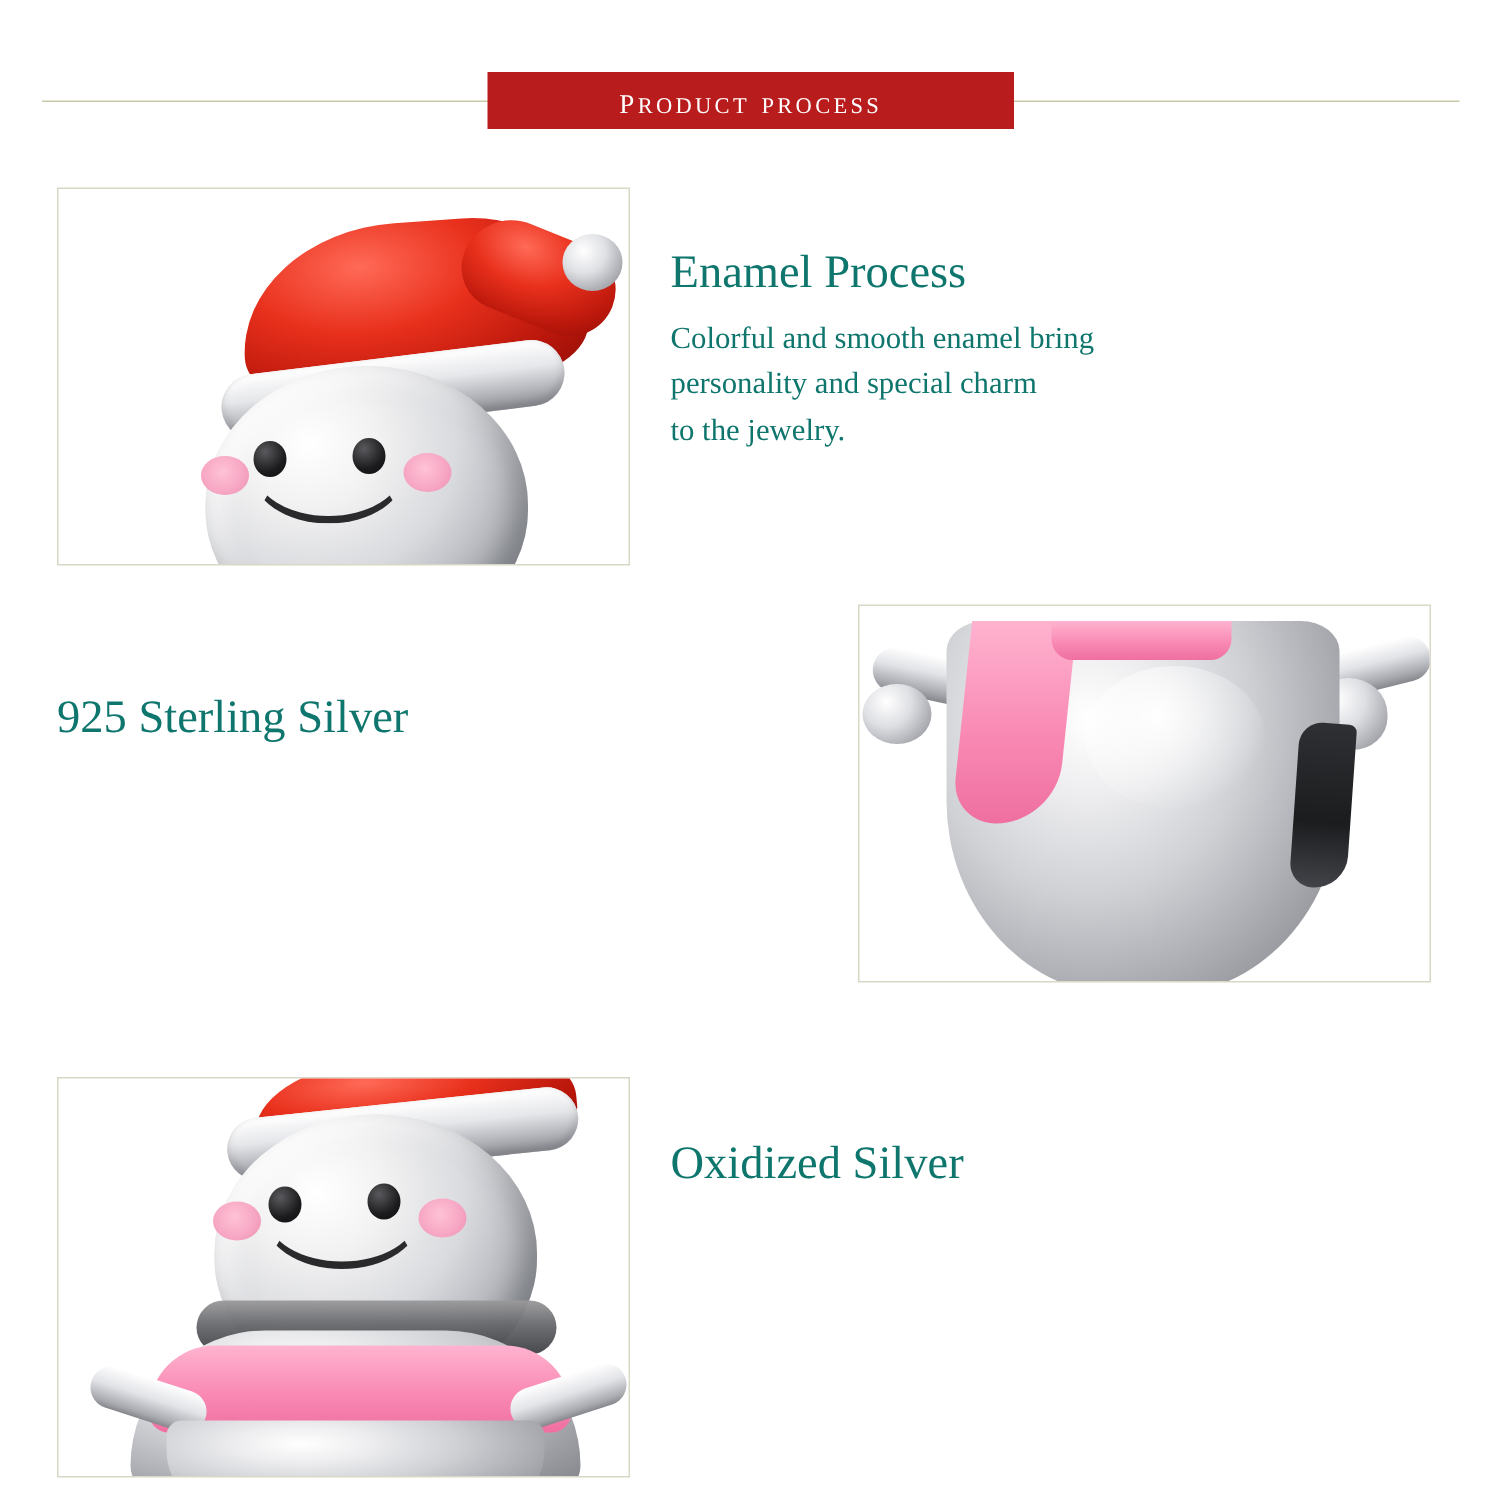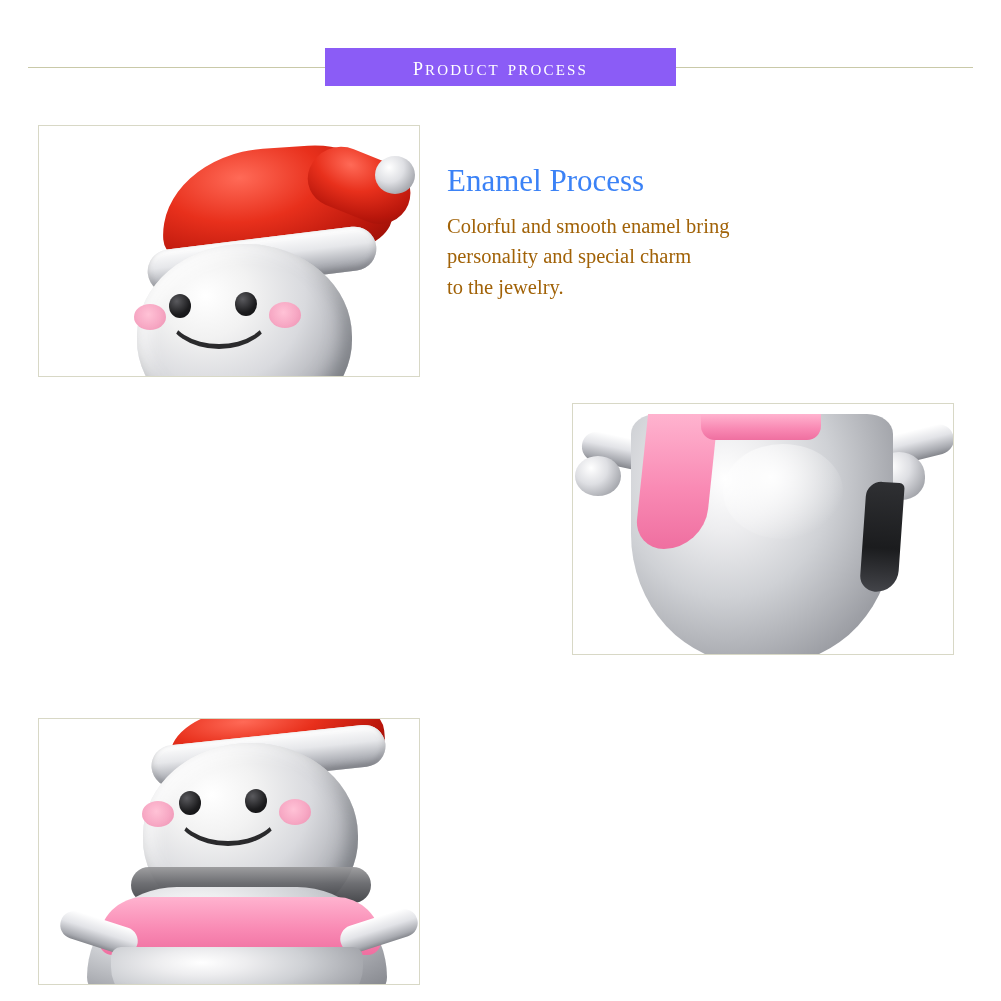--- a/index.html
+++ b/index.html
@@ -30,21 +30,21 @@
     width: 945px;
     height: 1px;
     background: #c9c9a8;
   }
   .header-tab {
     position: absolute;
     top: 48px;
     left: 325px;
     width: 351px;
     height: 38px;
-    background: #8b5cf6;
+    background: #b91c1c;
     display: flex;
     align-items: center;
     justify-content: center;
   }
   .header-tab-text {
     color: #ffffff;
     font-family: "Liberation Serif", serif;
     font-size: 22px;
     letter-spacing: 2.2px;
     font-variant: small-caps;
@@ -61,29 +61,29 @@
     border: 1px solid #d8d8c6;
     background: #ffffff;
     overflow: hidden;
   }
   .text-block {
     position: absolute;
   }
   .block-title {
     font-family: "Liberation Serif", serif;
     font-size: 31px;
-    color: #3b82f6;
+    color: #0f766e;
     line-height: 1.15;
     margin: 0 0 12px 0;
     font-weight: normal;
   }
   .block-body {
     font-family: "Liberation Serif", serif;
     font-size: 20.5px;
-    color: #a16207;
+    color: #0f766e;
     line-height: 1.5;
     margin: 0;
     white-space: pre-line;
   }
 
   
   #frame-enamel { left: 38px; top: 125px; width: 380px; height: 250px; }
   #text-enamel  { left: 447px; top: 163px; width: 500px; }
 
   
@@ -222,20 +222,21 @@
                 border-radius: 18px 6px 26px 18px;
                 background:linear-gradient(180deg,#2f3033 0%,#1b1c1e 60%,#434449 100%);
                 transform: rotate(4deg);"></div>
 
     <div style="position:absolute; left:150px; top:40px; width:120px; height:95px; border-radius:50%;
                 background:radial-gradient(ellipse at 40% 35%, rgba(255,255,255,0.95) 0%, rgba(255,255,255,0.25) 55%, rgba(255,255,255,0) 75%);"></div>
   </div>
 </div>
 
 <div class="text-block" id="text-silver">
+  <h2 class="block-title">925 Sterling Silver</h2>
 </div>
 
 <div class="photo-frame" id="frame-oxidized">
   <div class="art">
 
     <div class="hat-red" style="left:130px; top:-14px; width:215px; height:56px;
                 border-radius: 110px 80px 30px 30px / 60px 50px 20px 20px;
                 transform: rotate(-5deg);"></div>
     <div class="hat-brim" style="left:112px; top:16px; width:235px; height:42px; transform: rotate(-6deg);"></div>
 
@@ -260,13 +261,14 @@
                 transform:rotate(18deg);"></div>
     <div style="position:absolute; left:300px; top:198px; width:80px; height:28px; border-radius:18px;
                 background:linear-gradient(180deg,#ffffff 0%,#e2e3e7 45%,#a8aab0 85%,#85878d 100%);
                 transform:rotate(-18deg);"></div>
 
     <div class="body-silver" style="left:72px; top:228px; width:252px; height:60px; border-radius:10px 10px 40px 40px;"></div>
   </div>
 </div>
 
 <div class="text-block" id="text-oxidized">
+  <h2 class="block-title">Oxidized Silver</h2>
 </div>
 
 </body></html>

